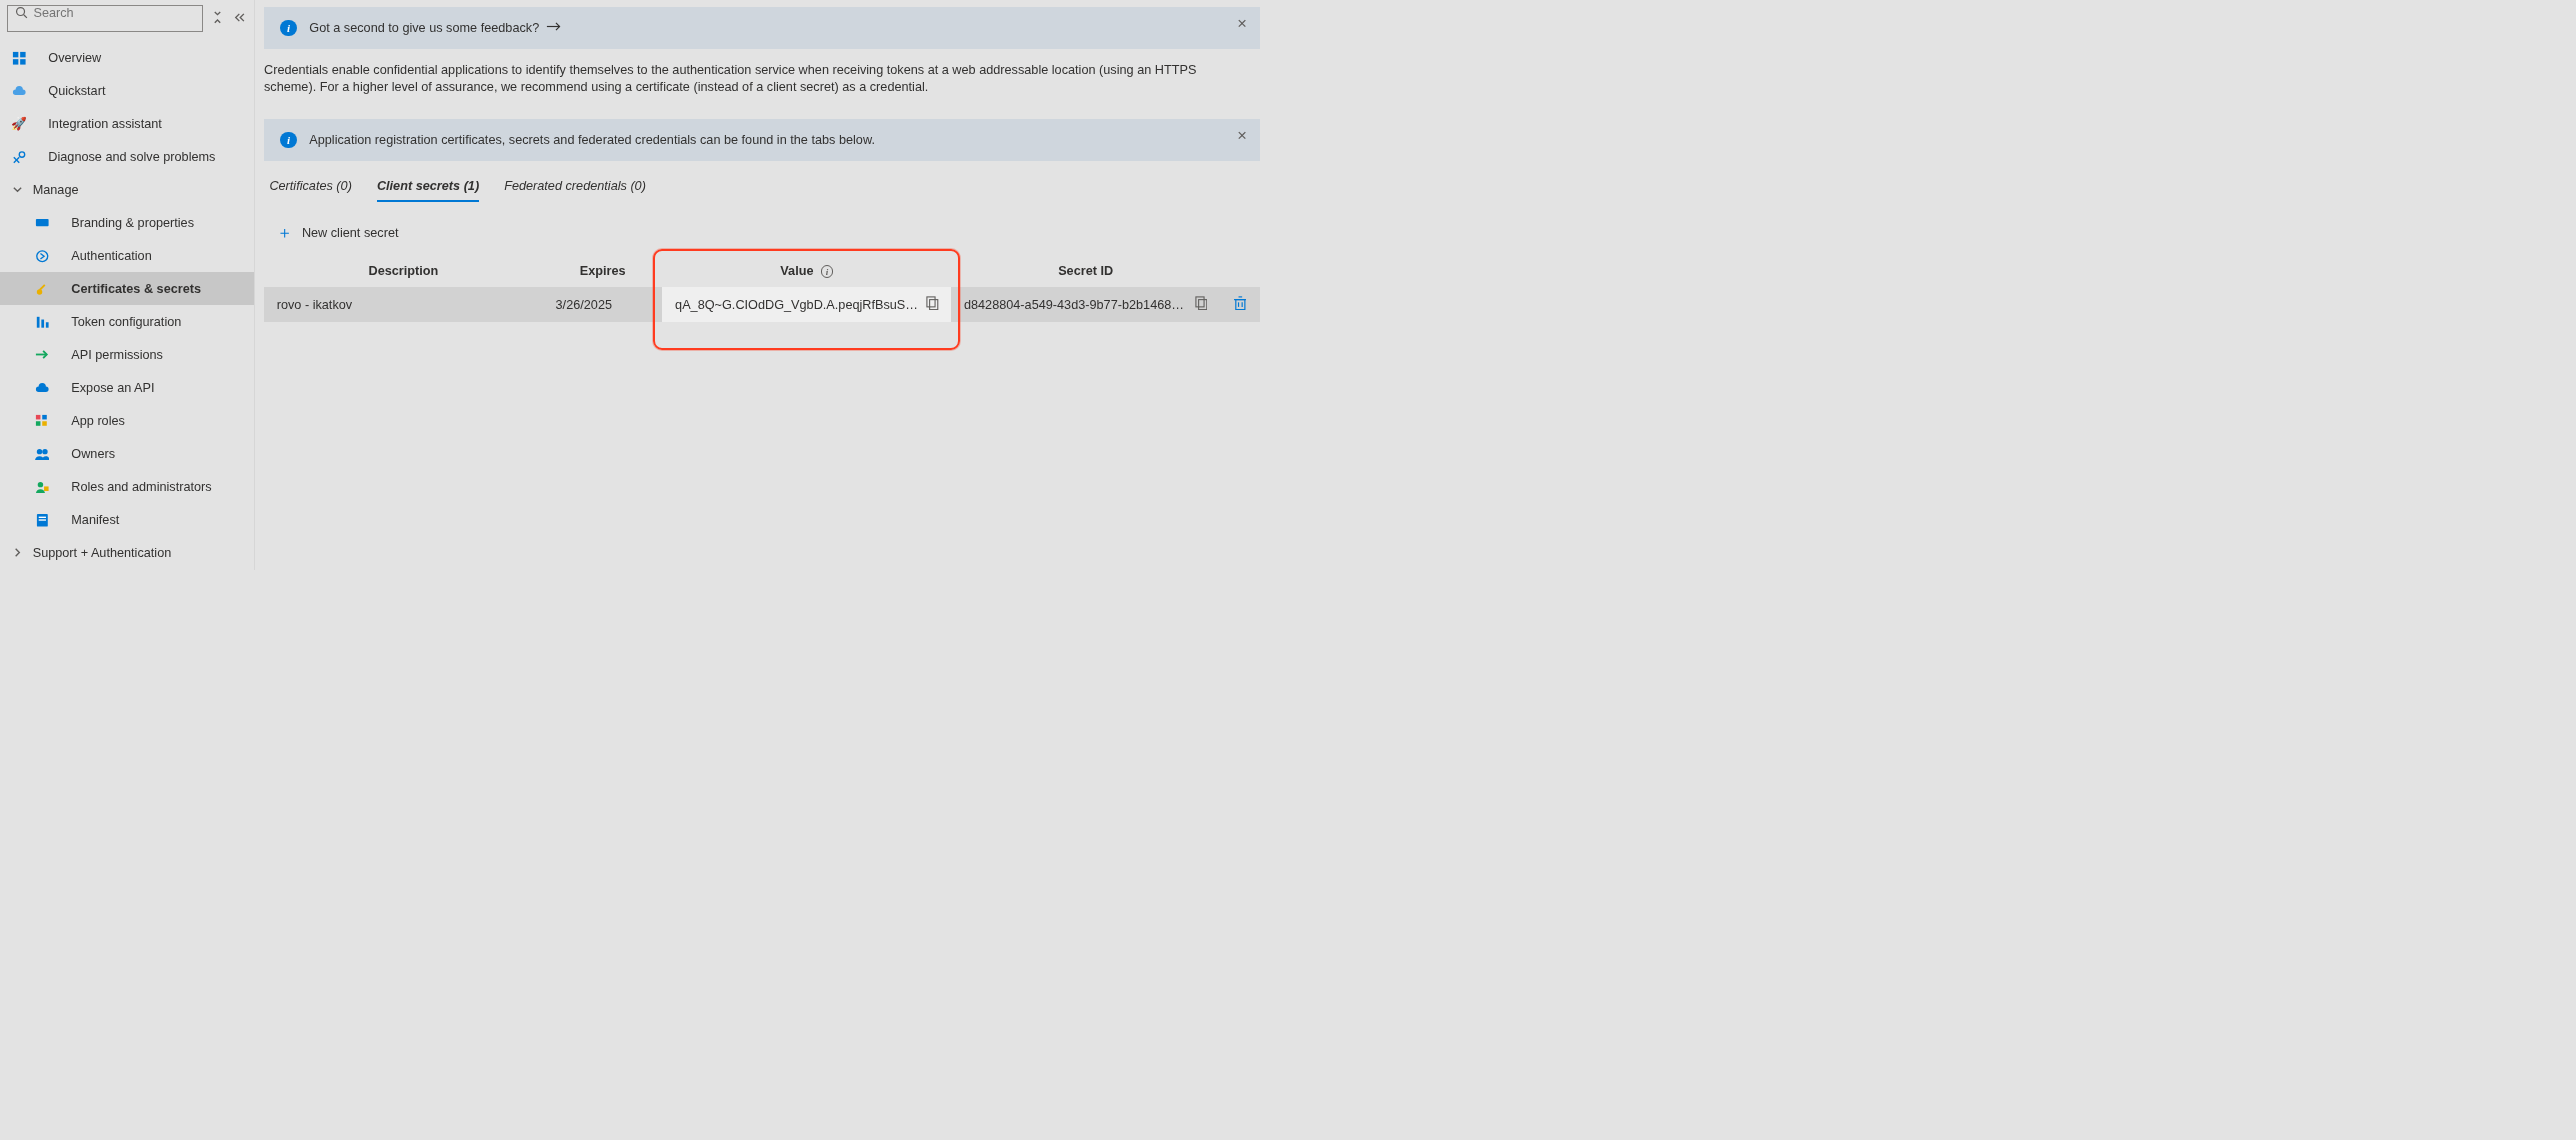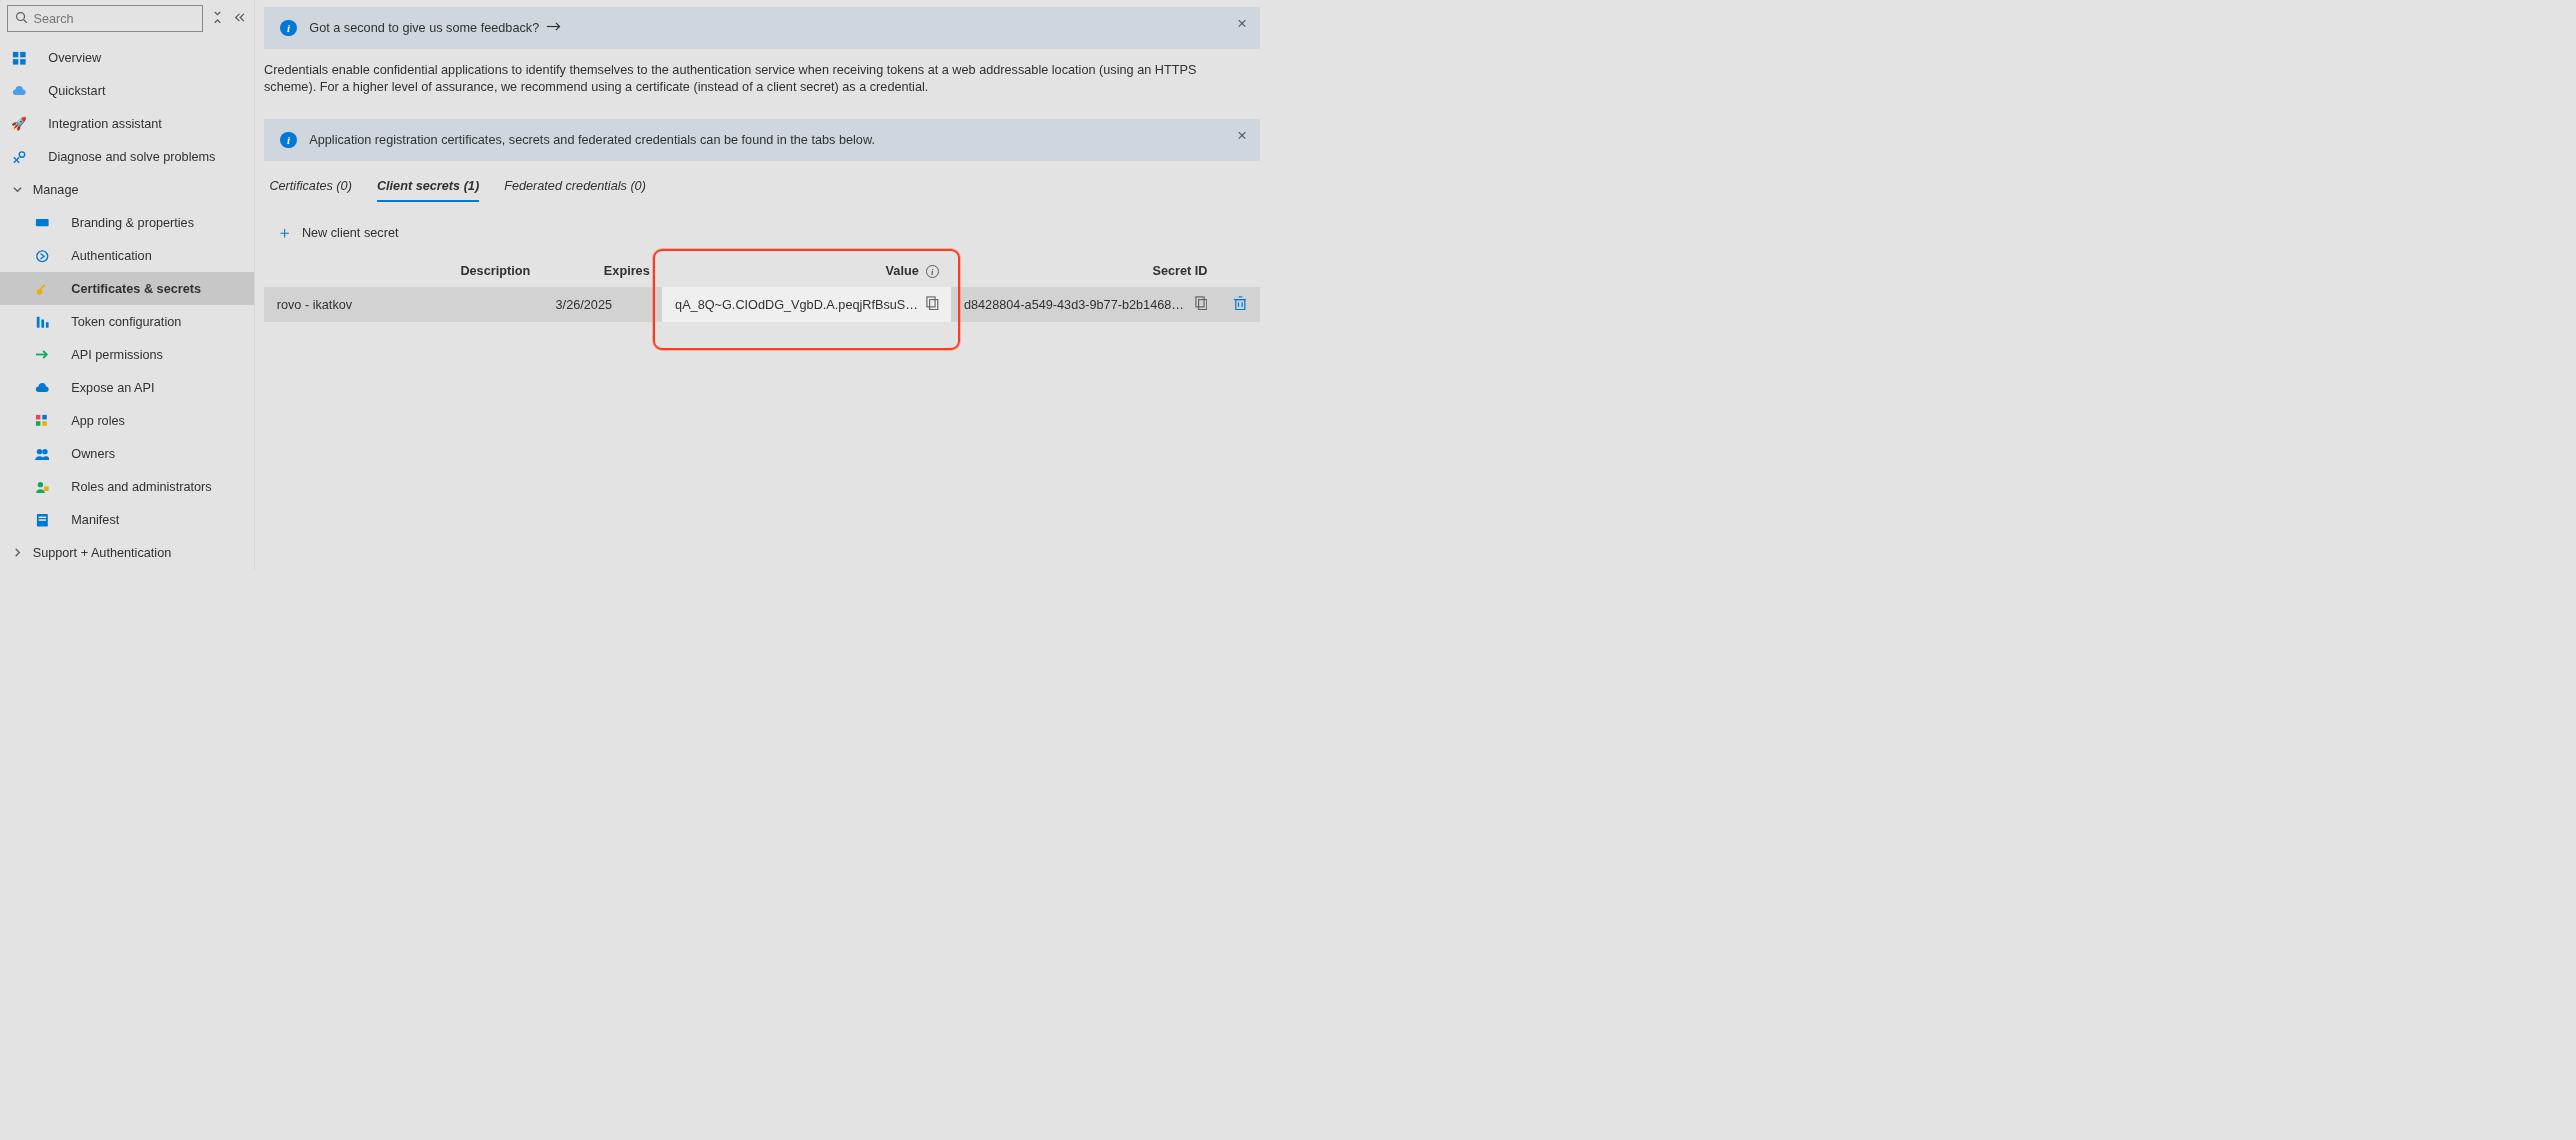--- a/index.html
+++ b/index.html
@@ -23,21 +23,21 @@
   }
   .sidebar-top {
     display: flex;
     align-items: center;
     gap: 7.2px;
     padding: 0 7.2px 5.4px 7.2px;
   }
   .search-box {
     flex: 1;
     display: flex;
-    align-items: center;
+    align-items: flex-start;
     border: 0.9px solid #8a8886;
     background: #e3e3e3;
     height: 27px;
     padding: 0 7.2px;
     color: #605e5c;
   }
   .search-box input {
     border: none;
     background: transparent;
     outline: none;
@@ -161,21 +161,21 @@
   }
   .new-secret-btn .plus { color: #0078d4; font-size: 16.3px; font-weight: 300; }
 
   table.secrets {
     width: 100%;
     max-width: 996px;
     border-collapse: collapse;
     table-layout: fixed;
   }
   table.secrets th {
-    text-align: right;
+    text-align: center;
     font-weight: 600;
     padding: 9px 12.7px;
     color: #323130;
     background: transparent;
   }
   table.secrets td {
     padding: 9px 12.7px;
     background: #d2d2d2;
     color: #323130;
     white-space: nowrap;

